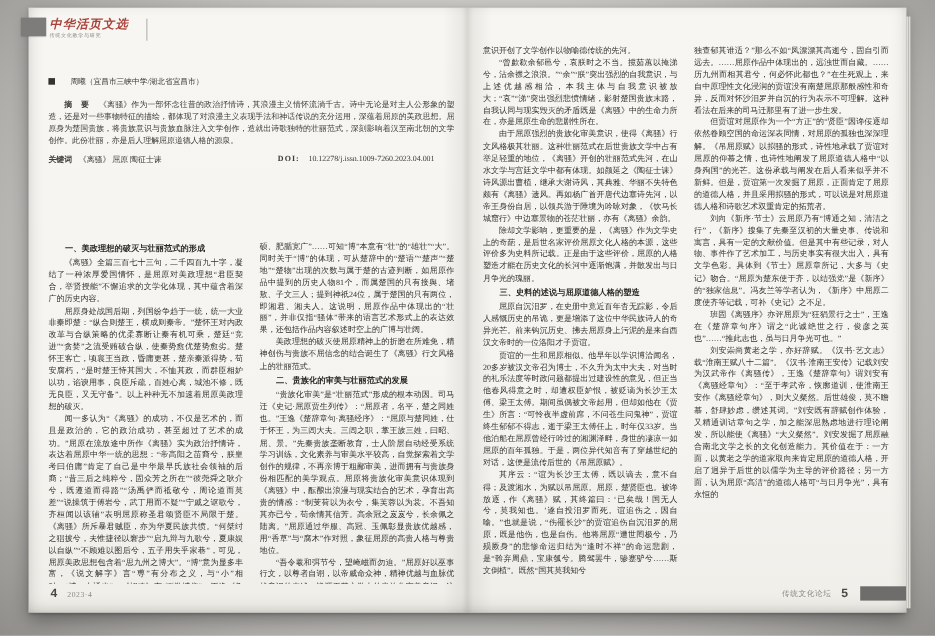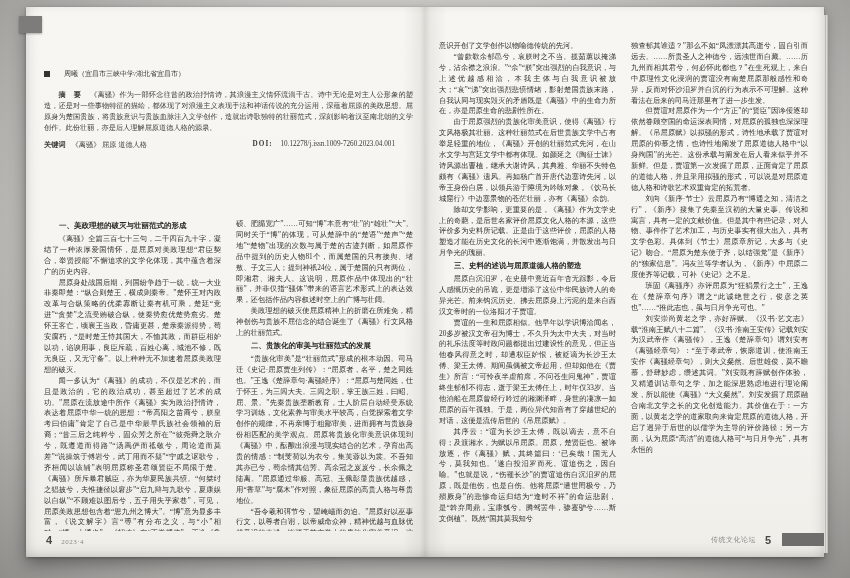--- a/index.html
+++ b/index.html
@@ -57,31 +57,38 @@
   .tab-block{display:inline-block;width:42px;height:13px;background:#6e6d6b;margin-left:2px;}
 </style>
 </head>
 <body>
 
 <div class="photo">
   <div class="spread">
 
     <div class="page page-left">
       <div class="spine-tab"></div>
+      <div class="lp-header">
+        <div>
+          <div class="logo-main">中华活页文选</div>
+          <div class="logo-sub">传统文化教学与研究</div>
+        </div>
+        <div class="logo-divider"></div>
+      </div>
 
       <div class="title-block">
         <div class="author-line">
           <span class="sq"></span>
           <span>周曦（宜昌市三峡中学/湖北省宜昌市）</span>
         </div>
         <div class="abstract">
           <b>摘 要</b><span>《离骚》作为一部怀念往昔的政治抒情诗，其浪漫主义情怀流淌千古。诗中无论是对主人公形象的塑造，还是对一些事物特征的描绘，都体现了对浪漫主义表现手法和神话传说的充分运用，深蕴着屈原的美政思想。屈原身为楚国贵族，将贵族意识与贵族血脉注入文学创作，造就出诗歌独特的壮丽范式，深刻影响着汉至南北朝的文学创作。此份壮丽，亦是后人理解屈原道德人格的源泉。</span>
         </div>
         <div class="kw-line">
-          <span><b>关键词</b><span>《离骚》 屈原 道德人格</span></span>
+          <span><b>关键词</b><span>《离骚》 屈原 陶征士诔</span></span>
           <span class="doi"><b>DOI:</b> <span>10.12278/j.issn.1009-7260.2023.04.001</span></span>
         </div>
       </div>
 
       <div class="columns columns-left">
         <div class="col">
             <h4 class="col-h">一、美政理想的破灭与壮丽范式的形成</h4>
             <p class="col-p">《离骚》全篇三百七十三句，二千四百九十字，凝结了一种浓厚爱国情怀，是屈原对美政理想“君臣契合，举贤授能”不懈追求的文学化体现，其中蕴含着深广的历史内容。</p>
             <p class="col-p">屈原身处战国后期，列国纷争趋于一统，统一大业非秦即楚：“纵合则楚王，横成则秦帝。”楚怀王对内政改革与合纵策略的优柔寡断让秦有机可乘，楚廷“竞进”“贪婪”之流受贿破合纵，使秦势愈优楚势愈劣。楚怀王客亡，顷襄王当政，昏庸更甚，楚亲秦派得势，苟安腐朽，“是时楚王恃其国大，不恤其政，而群臣相妒以功，谄谀用事，良臣斥疏，百姓心离，城池不修，既无良臣，又无守备”。以上种种无不加速着屈原美政理想的破灭。</p>
             <p class="col-p">闻一多认为“《离骚》的成功，不仅是艺术的，而且是政治的，它的政治成功，甚至超过了艺术的成功。”屈原在流放途中所作《离骚》实为政治抒情诗，表达着屈原中华一统的思想：“帝高阳之苗裔兮，朕皇考曰伯庸”肯定了自己是中华最早氏族社会领袖的后裔；“昔三后之纯粹兮，固众芳之所在”“彼尧舜之耿介兮，既遵道而得路”“汤禹俨而祗敬兮，周论道而莫差”“说操筑于傅岩兮，武丁用而不疑”“宁戚之讴歌兮，齐桓闻以该辅”表明屈原称圣君颂贤臣不局限于楚。《离骚》所斥暴君贼臣，亦为华夏民族共愤。“何桀纣之猖披兮，夫惟捷径以窘步”“启九辩与九歌兮，夏康娱以自纵”“不顾难以图后兮，五子用失乎家巷”，可见，屈原美政思想包含着“思九州之博大”。“博”意为显多丰富，《说文解字》言“尃”有分布之义，与“小”相对，“博，大通也”，《招魂》有“不学博依”，王逸《鲁灵光殿赋》有“倚霓螮蝀兮追壁博”，《礼记·学记》有“博</p>
@@ -107,21 +114,21 @@
             <p class="col-p cont">意识开创了文学创作以物喻德传统的先河。</p>
             <p class="col-p">“曾歔欷余郁邑兮，哀朕时之不当。揽茹蕙以掩涕兮，沾余襟之浪浪。”“余”“朕”突出强烈的自我意识，与上述优越感相洽，本我主体与自我意识被放大；“哀”“涕”突出强烈悲愤情绪，影射楚国贵族末路，自我认同与现实毁灭的矛盾既是《离骚》中的生命力所在，亦是屈原生命的悲剧性所在。</p>
             <p class="col-p">由于屈原强烈的贵族化审美意识，使得《离骚》行文风格极其壮丽。这种壮丽范式在后世贵族文学中占有举足轻重的地位，《离骚》开创的壮丽范式先河，在山水文学与宫廷文学中都有体现。如颜延之《陶征士诔》诗风源出曹植，继承大谢诗风，其典雅、华丽不失特色颇有《离骚》遗风。再如杨广首开唐代边塞诗先河，以帝王身份自居，以领兵游于陲境为吟咏对象，《饮马长城窟行》中边塞景物的苍茫壮丽，亦有《离骚》余韵。</p>
             <p class="col-p">除却文学影响，更重要的是，《离骚》作为文学史上的奇葩，是后世名家评价屈原文化人格的本源，这些评价多为史料所记载。正是由于这些评价，屈原的人格塑造才能在历史文化的长河中逐渐饱满，并散发出与日月争光的瑰丽。</p>
             <h4 class="col-h">三、史料的述说与屈原道德人格的塑造</h4>
             <p class="col-p">屈原自沉汨罗，在史册中竟近百年杳无踪影，令后人感慨历史的吊诡，更是增添了这位中华民族诗人的奇异光芒。前来钩沉历史、拂去屈原身上污泥的是来自西汉文帝时的一位洛阳才子贾谊。</p>
             <p class="col-p">贾谊的一生和屈原相似。他早年以学识博洽闻名，20多岁被汉文帝召为博士，不久升为太中大夫，对当时的礼乐法度等时政问题都提出过建设性的意见，但正当他春风得意之时，却遭权臣妒恨，被贬谪为长沙王太傅、梁王太傅。期间虽偶被文帝起用，但却如他在《贾生》所言：“可怜夜半虚前席，不问苍生问鬼神”，贾谊终生郁郁不得志，逝于梁王太傅任上，时年仅33岁。当他泊船在屈原曾经行吟过的湘渊泽畔，身世的凄凉一如屈原的百年孤独。于是，两位异代知音有了穿越世纪的对话，这便是流传后世的《吊屈原赋》。</p>
             <p class="col-p">其序云：“谊为长沙王太傅，既以谪去，意不自得；及渡湘水，为赋以吊屈原。屈原，楚贤臣也。被谗放逐，作《离骚》赋，其终篇曰：‘已矣哉！国无人兮，莫我知也。’遂自投汨罗而死。谊追伤之，因自喻。”也就是说，“伤罹长沙”的贾谊追伤自沉汨罗的屈原，既是他伤，也是自伤。他将屈原“遭世罔极兮，乃殒厥身”的悲惨命运归结为“逢时不祥”的命运悲剧，是“斡弃周鼎，宝康瓠兮。腾驾罢牛，骖蹇驴兮……斯文倒植”。既然“国其莫我知兮</p>
           </div>
         <div class="col">
-            <p class="col-p cont">独查郁其谁适？”那么不如“凤漂漂其高逝兮，固自引而远去。……所贵圣人之神德兮，远浊世而自藏。……历九州而相其君兮，何必怀此都也？”在生死观上，来自中原理性文化浸润的贾谊没有南楚屈原那般感性和奇异，反而对怀沙汨罗并自沉的行为表示不可理解。这种看法在后来的司马迁那里有了进一步生发。</p>
+            <p class="col-p cont">独查郁其谁适？”那么不如“凤漂漂其高逝兮，固自引而远去。……屈原作品中体现出的，远浊世而自藏。……历九州而相其君兮，何必怀此都也？”在生死观上，来自中原理性文化浸润的贾谊没有南楚屈原那般感性和奇异，反而对怀沙汨罗并自沉的行为表示不可理解。这种看法在后来的司马迁那里有了进一步生发。</p>
             <p class="col-p">但贾谊对屈原作为一个“方正”的“贤臣”因谗佞逐却依然眷顾空国的命运深表同情，对屈原的孤独也深深理解。《吊屈原赋》以拟骚的形式，诗性地承载了贾谊对屈原的仰慕之情，也诗性地阐发了屈原道德人格中“以身殉国”的光芒。这份承载与阐发在后人看来似乎并不新鲜。但是，贾谊第一次发掘了屈原，正面肯定了屈原的道德人格，并且采用拟骚的形式，可以说是对屈原道德人格和诗歌艺术双重肯定的拓荒者。</p>
             <p class="col-p">刘向《新序·节士》云屈原乃有“博通之知，清洁之行”，《新序》搜集了先秦至汉初的大量史事、传说和寓言，具有一定的文献价值。但是其中有些记录，对人物、事件作了艺术加工，与历史事实有很大出入，具有文学色彩。具体到《节士》屈原章所记，大多与《史记》吻合。“屈原为楚东使于齐，以结强党”是《新序》的“独家信息”。冯友兰等学者认为，《新序》中屈原二度使齐等记载，可补《史记》之不足。</p>
             <p class="col-p">班固《离骚序》亦评屈原为“狂狷景行之士”，王逸在《楚辞章句序》谓之“此诚绝世之行，俊彦之英也”……“推此志也，虽与日月争光可也。”</p>
             <p class="col-p">刘安崇尚黄老之学，亦好辞赋。《汉书·艺文志》载“淮南王赋八十二篇”。《汉书·淮南王安传》记载刘安为汉武帝作《离骚传》，王逸《楚辞章句》谓刘安有《离骚经章句》：“至于孝武帝，恢廓道训，使淮南王安作《离骚经章句》，则大义粲然。后世雄俊，莫不瞻慕，舒肆妙虑，缵述其词。”刘安既有辞赋创作体验，又精通训诂章句之学，加之能深思熟虑地进行理论阐发，所以能使《离骚》“大义粲然”。刘安发掘了屈原融合南北文学之长的文化创造能力。其价值在于：一方面，以黄老之学的道家取向来肯定屈原的道德人格，开启了迥异于后世的以儒学为主导的评价路径；另一方面，认为屈原“高洁”的道德人格可“与日月争光”，具有永恒的</p>
           </div>
       </div>
 
       <div class="footer-right">
         <span class="issue section-label">传统文化论坛</span>
         <span class="pnum">5</span>

